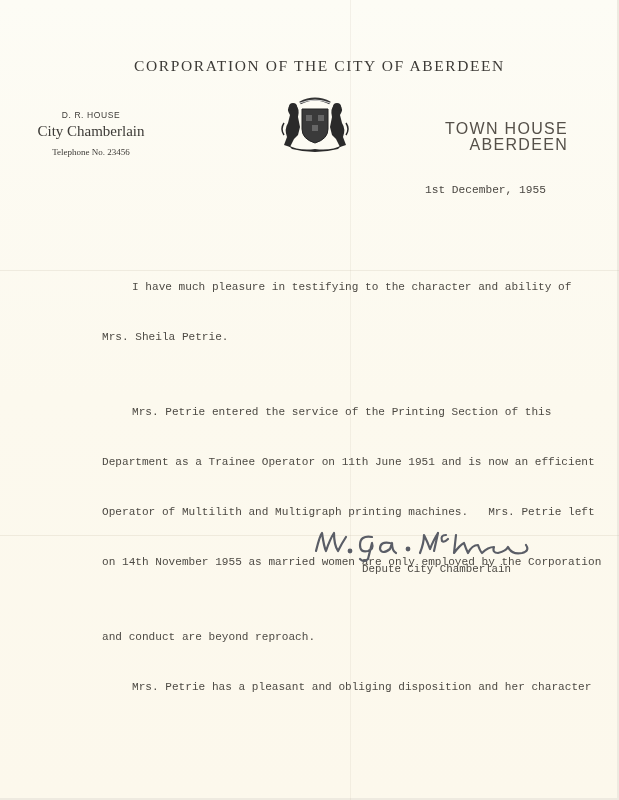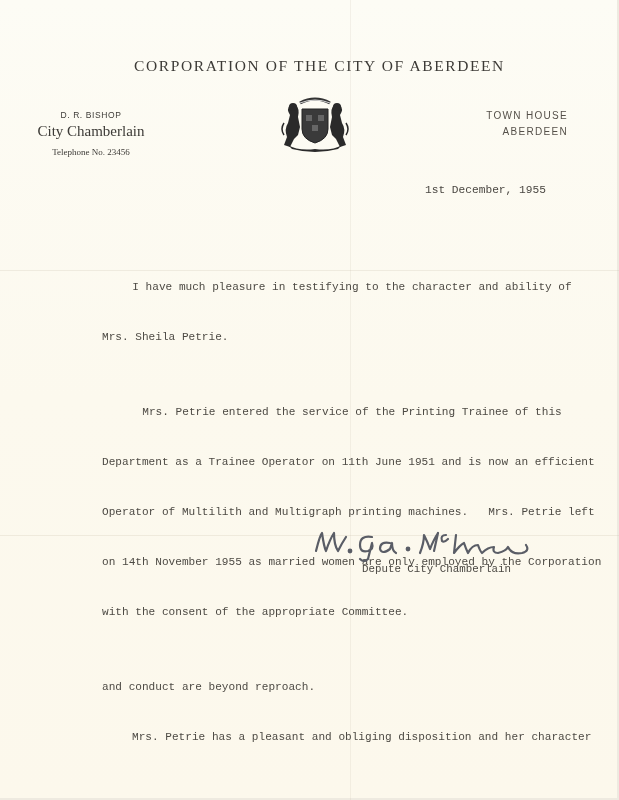--- a/index.html
+++ b/index.html
@@ -68,25 +68,25 @@
     }
     .crest {
       position: absolute;
       top: 93px;
       left: 278px;
       width: 74px;
       height: 60px;
     }
     .address-block {
       position: absolute;
-      top: 108px;
+      top: 121px;
       right: 49px;
       text-align: right;
       font-family: "Liberation Sans", sans-serif;
-      font-size: 10px;
+      font-size: 16px;
       letter-spacing: 1.3px;
       color: #555049;
       line-height: 16px;
     }
     .date {
       position: absolute;
       top: 184px;
       left: 425px;
       font-family: "Liberation Mono", monospace;
       font-size: 11.2px;
@@ -104,21 +104,21 @@
     }
     .para {
       margin: 0;
       text-indent: 30px;
       white-space: pre-line;
     }
     .para-line {
       display: block;
       white-space: nowrap;
     }
-    .para-line.indent { padding-left: 30px; text-align: center; }
+    .para-line.indent { padding-left: 30px; }
     .signature {
       position: absolute;
       top: 525px;
       left: 312px;
       width: 240px;
       height: 40px;
     }
     .signatory-title {
       position: absolute;
       top: 563px;
@@ -133,21 +133,21 @@
 
 <div class="page">
 
   <div class="fold-h" style="top:270px"></div>
   <div class="fold-h" style="top:535px"></div>
   <div class="fold-v" style="left:350px"></div>
 
   <div class="letterhead-title">CORPORATION OF THE CITY OF ABERDEEN</div>
 
   <div class="sender-block">
-    <span class="sender-name">D. R. BISHOP</span>
+    <span class="sender-name">D. R. HOUSE</span>
     <span class="sender-title">City Chamberlain</span>
     <span class="sender-phone">Telephone No. 23456</span>
   </div>
 
   <div class="crest">
     <svg width="74" height="60" viewBox="0 0 74 60">
 
       <path d="M22 10 Q37 2 52 10" stroke="#333" stroke-width="3" fill="none"></path>
       <path d="M22 10 Q37 4 52 10" stroke="#fff" stroke-width="0.8" fill="none"></path>
 
@@ -174,25 +174,24 @@
   </div>
 
   <div class="date">1st December, 1955</div>
 
   <div class="body">
     <div class="para" style="margin-bottom:0">
       <span class="para-line indent">I have much pleasure in testifying to the character and ability of</span>
       <span class="para-line">Mrs. Sheila Petrie.</span>
     </div>
     <div class="para">
-      <span class="para-line indent">Mrs. Petrie entered the service of the Printing Trainee of this</span>
+      <span class="para-line indent">Mrs. Petrie entered the service of the Printing Section of this</span>
       <span class="para-line">Department as a Trainee Operator on 11th June 1951 and is now an efficient</span>
       <span class="para-line" style="white-space:pre">Operator of Multilith and Multigraph printing machines.   Mrs. Petrie left</span>
       <span class="para-line">on 14th November 1955 as married women are only employed by the Corporation</span>
-      <span class="para-line">with the consent of the appropriate Committee.</span>
     </div>
     <div class="para">
       <span class="para-line">and conduct are beyond reproach.</span>
       <span class="para-line indent">Mrs. Petrie has a pleasant and obliging disposition and her character</span>
     </div>
   </div>
 
   <div class="signature">
     <svg width="240" height="40" viewBox="0 0 240 40" fill="none" stroke="#5a5d66" stroke-width="2.2" stroke-linecap="round" stroke-linejoin="round">
 

